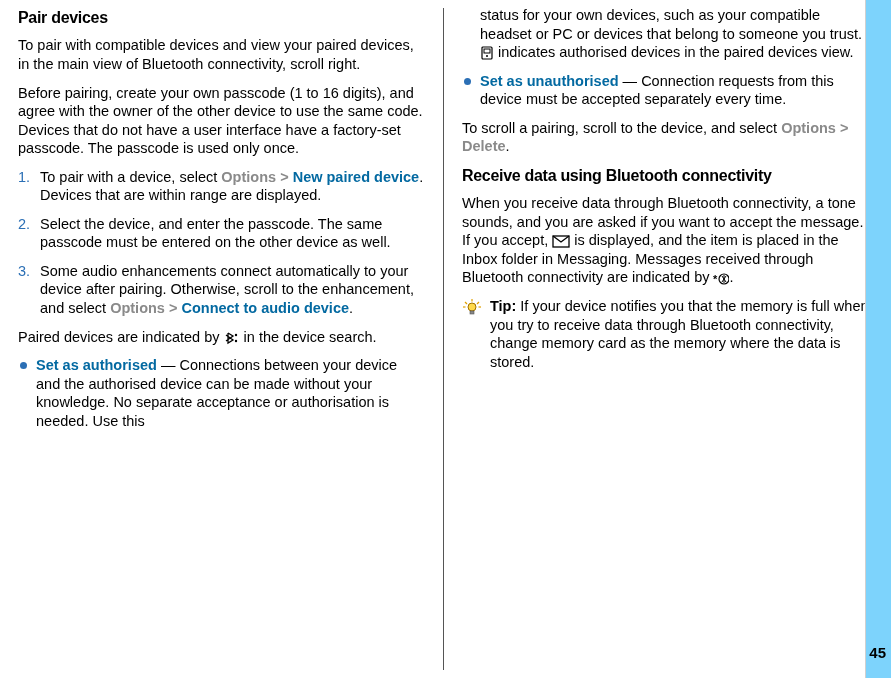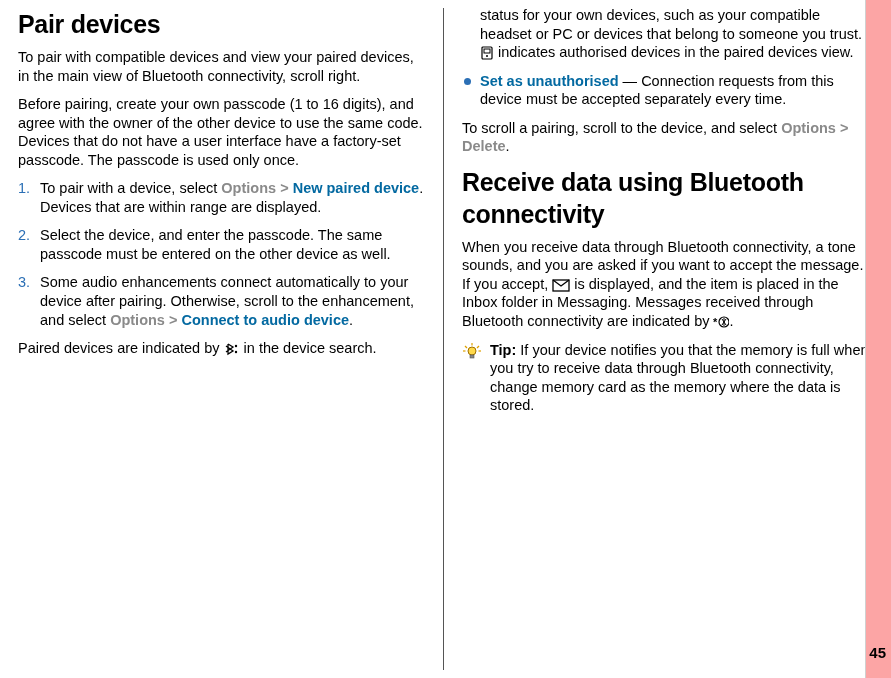--- a/index.html
+++ b/index.html
@@ -24,21 +24,21 @@
     padding: 0 10px 0 0;
   }
   .col.left { padding-right: 14px; }
   .col.right { padding-left: 14px; }
   .divider {
     width: 1px;
     background: #555;
     margin: 0 4px;
   }
   h1 {
-    font-size: 25px;
+    font-size: 16px;
     font-weight: bold;
     margin-bottom: 8px;
     letter-spacing: -0.3px;
   }
   p { margin-bottom: 10px; }
   ol { list-style: none; margin-bottom: 10px; }
   ol li { margin-bottom: 10px; padding-left: 22px; position: relative; }
   ol li .num { position: absolute; left: 0; top: 0; color: #2b6fb5; font-weight: normal; }
   ul { list-style: none; }
   ul li { margin-bottom: 10px; padding-left: 18px; position: relative; }
@@ -53,21 +53,21 @@
     border-radius: 50%;
   }
   .grey { color: #8a8a8a; font-weight: bold; }
   .blue { color: #0369a1; font-weight: bold; }
   .sidebar {
     position: absolute;
     right: 0;
     top: 0;
     width: 26px;
     height: 100%;
-    background: #fca5a5;
+    background: #7dd3fc;
     border-left: 1px solid #d0d0d0;
   }
   .sidebar-text {
     position: absolute;
     right: 4px;
     top: 58px;
     transform: rotate(-90deg);
     transform-origin: right top;
     font-weight: bold;
     font-size: 15px;
@@ -116,20 +116,25 @@
 
     <p>
       <span>Paired devices are indicated by </span><span class="icon"><svg width="16" height="14" viewBox="0 0 16 14">
             <path d="M4 2 L4 12 L9 9 L2 4 M2 10 L9 5 L4 2" stroke="#000" stroke-width="1.3" fill="none"></path>
             <circle cx="12" cy="4" r="1.2" fill="#000"></circle>
             <circle cx="12" cy="10" r="1.2" fill="#000"></circle>
           </svg></span><span> in the device search.</span>
     </p>
 
 
+    <ul>
+      <li>
+        <span class="blue">Set as authorised</span><span>  — Connections between your device and the authorised device can be made without your knowledge. No separate acceptance or authorisation is needed. Use this</span>
+      </li>
+    </ul>
   </div>
 
   <div class="divider"></div>
 
   <div class="col right">
     <p style="padding-left:18px; margin-top:-2px;">
       <span>status for your own devices, such as your compatible headset or PC or devices that belong to someone you trust. </span><span class="icon"><svg width="14" height="14" viewBox="0 0 14 14">
             <rect x="2" y="1" width="10" height="12" rx="1" fill="none" stroke="#000" stroke-width="1.2"></rect>
             <rect x="4" y="3" width="6" height="4" fill="none" stroke="#000" stroke-width="1"></rect>
             <circle cx="7" cy="10" r="1" fill="#000"></circle>

